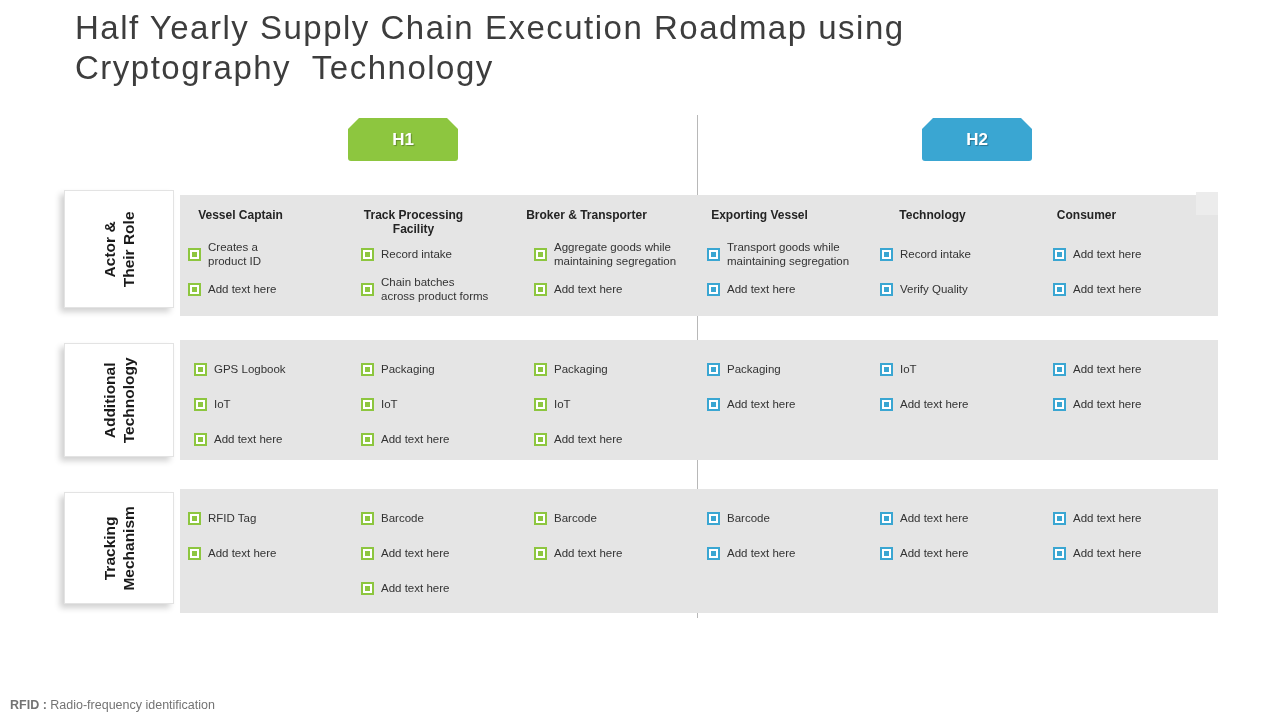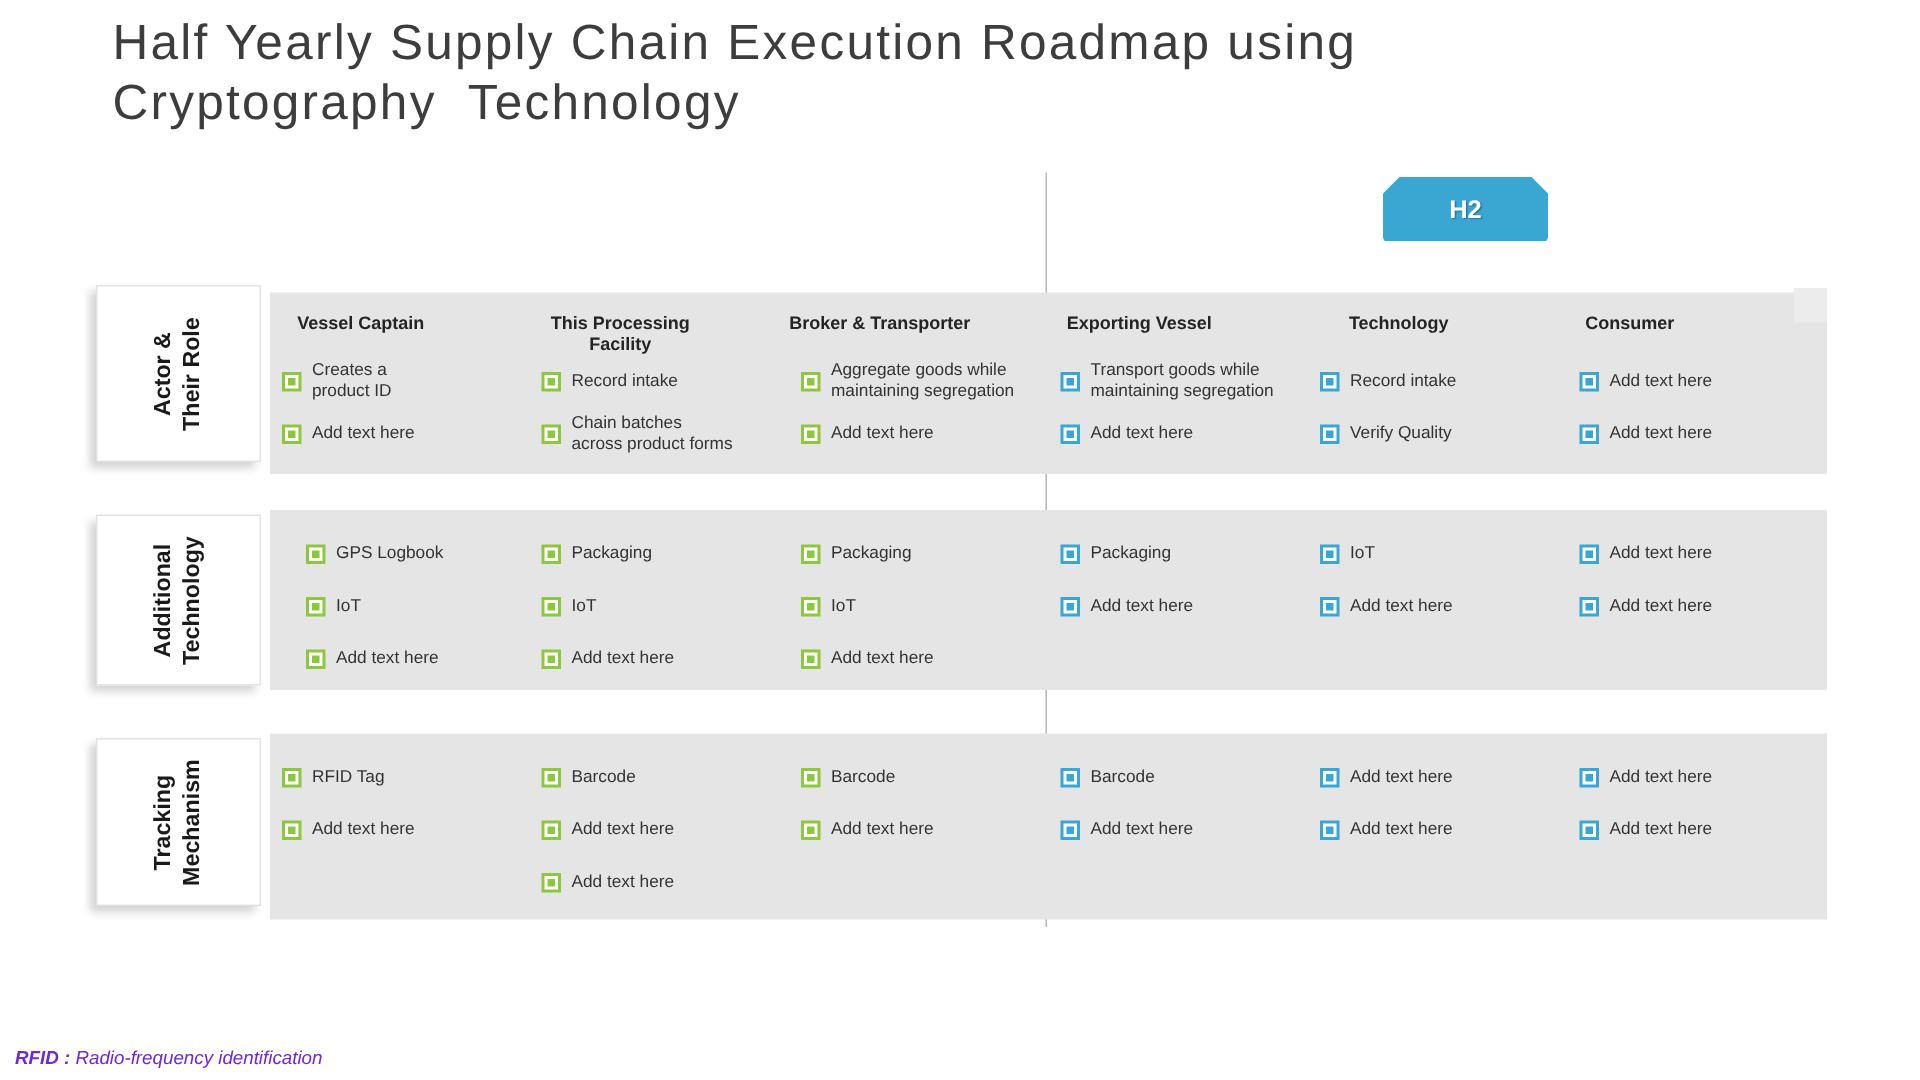--- a/index.html
+++ b/index.html
@@ -57,41 +57,44 @@
   .labelbox-2 { top:492px; height:112px; }
   .labelbox .rot {
     transform:rotate(-90deg); white-space:pre-line; text-align:center;
     font-weight:bold; font-size:15.5px; line-height:1.25; color:#1a1a1a; width:160px;
   }
 
   .footer-note {
     position:absolute; left:0; top:648px; width:1280px; text-align:center;
     font-size:13.5px; color:#9b9b9b;
   }
-  .legend { position:absolute; left:10px; top:698px; font-size:12.5px; color:#6d28d9;font-style:italic; }
+  .legend { position:absolute; left:10px; top:698px; font-size:12.5px; color:#737373; }
   .legend b { font-weight:bold; }
 </style>
 </head>
 <body>
 
 <div class="page">
 
   <div class="title">Half Yearly Supply Chain Execution Roadmap using
 Cryptography  Technology</div>
 
+  <div class="badge badge-h1">
+    <span>H1</span>
+  </div>
   <div class="badge badge-h2">
     <span>H2</span>
   </div>
 
   <div class="divider"></div>
 
   <div class="band band-0">
     <div class="corner-deco"></div>
   <div class="col-header" style="left: 0px;">Vessel Captain</div>
-      <div class="col-header" style="left: 173px;">This Processing Facility</div>
+      <div class="col-header" style="left: 173px;">Track Processing Facility</div>
       <div class="col-header" style="left: 346px;">Broker &amp; Transporter</div>
       <div class="col-header" style="left: 519px;">Exporting Vessel</div>
       <div class="col-header" style="left: 692px;">Technology</div>
       <div class="col-header" style="left: 846px;">Consumer</div>
       <div class="cell" style="left: 0px;">
         <div class="item">
           <span class="cb cb-green">
             <span class="cb-in"></span>
           </span>
           <span class="item-text">Creates a
@@ -172,21 +175,21 @@
         </div>
         <div class="item">
           <span class="cb cb-blue">
             <span class="cb-in"></span>
           </span>
           <span class="item-text">Add text here</span>
         </div>
       </div>
     </div>
   <div class="band band-1">
-      <div class="cell" style="left: 16px;">
+      <div class="cell" style="left: 6px;">
         <div class="item">
           <span class="cb cb-green">
             <span class="cb-in"></span>
           </span>
           <span class="item-text">GPS Logbook</span>
         </div>
         <div class="item">
           <span class="cb cb-green">
             <span class="cb-in"></span>
           </span>

